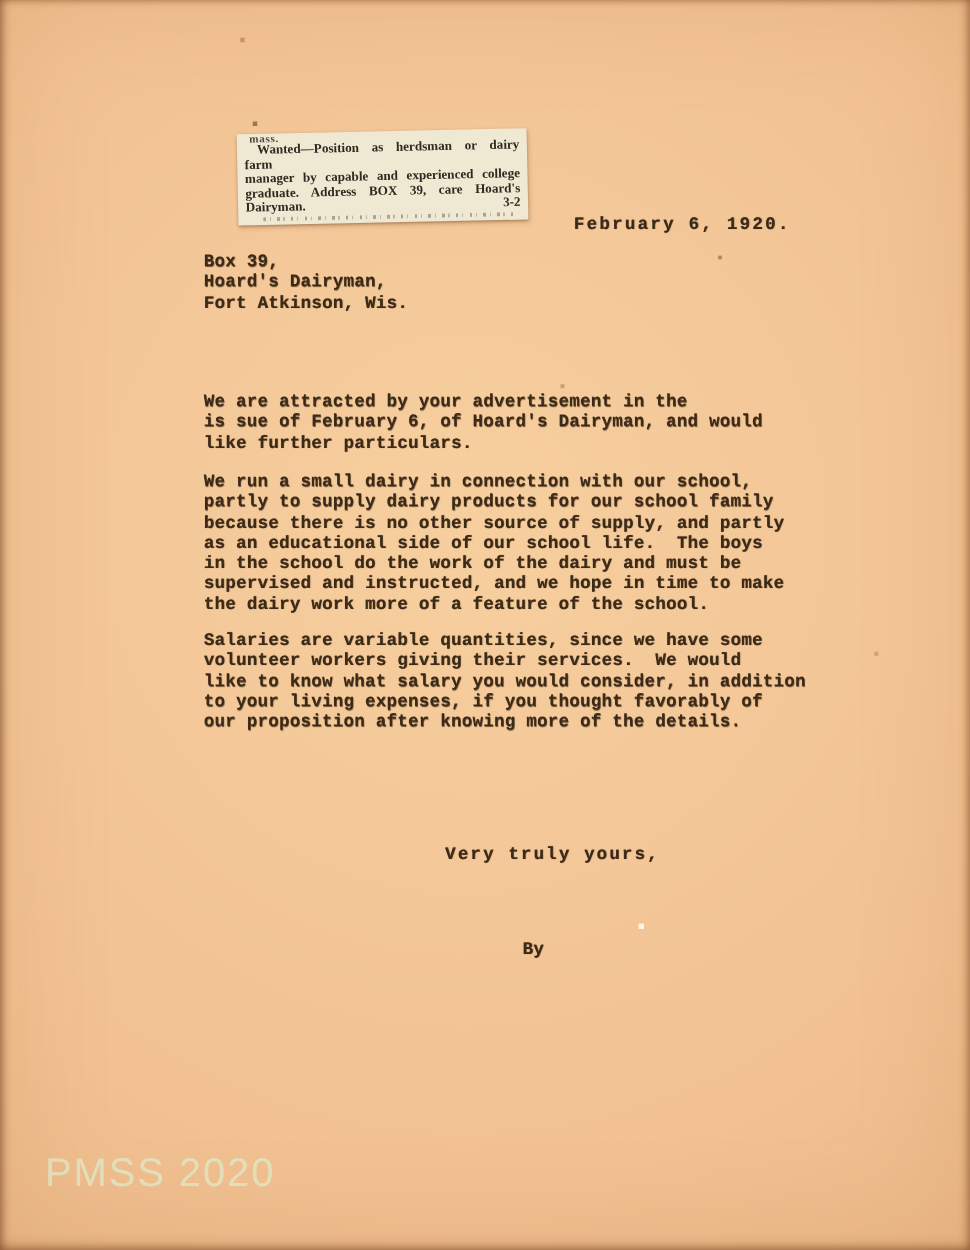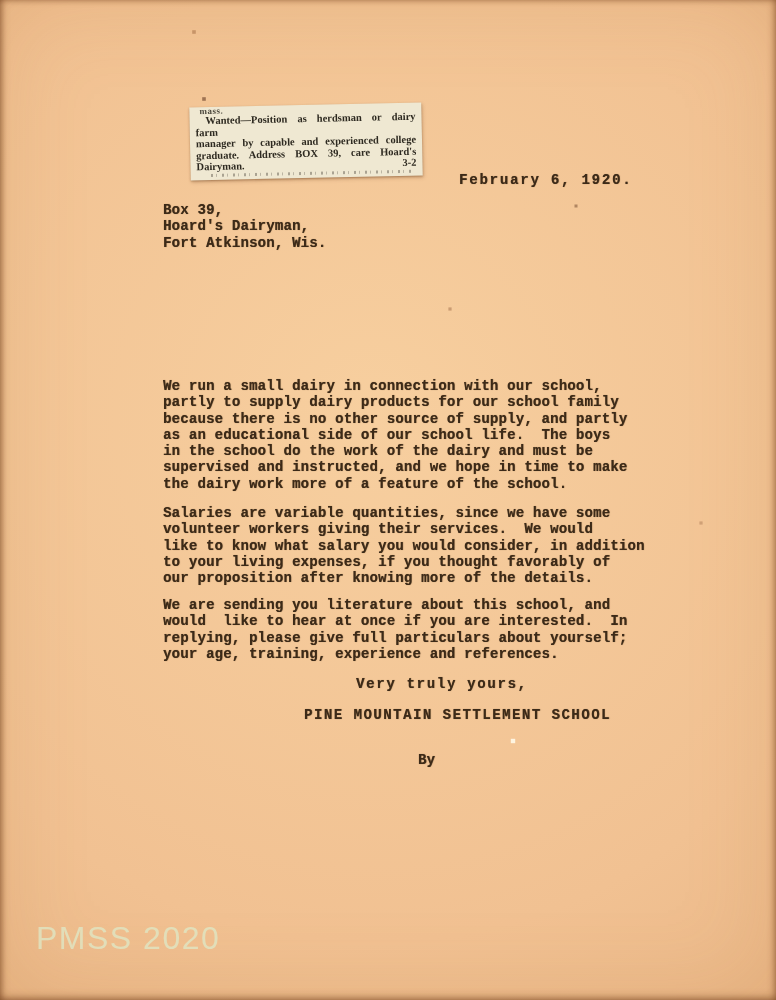--- a/index.html
+++ b/index.html
@@ -121,42 +121,40 @@
     </div>
     <div class="clip-frag-bottom"></div>
   </div>
 
   <div class="type date">February 6, 1920.</div>
 
   <div class="type address">Box 39,
 Hoard's Dairyman,
 Fort Atkinson, Wis.</div>
 
+  <div class="type para-1">We are attracted by your advertisement in the
+is sue of February 6, of Hoard's Dairyman, and would
+like further particulars.</div>
 
   <div class="type para-2">We run a small dairy in connection with our school,
 partly to supply dairy products for our school family
 because there is no other source of supply, and partly
 as an educational side of our school life.  The boys
 in the school do the work of the dairy and must be
 supervised and instructed, and we hope in time to make
 the dairy work more of a feature of the school.</div>
 
   <div class="type para-3">Salaries are variable quantities, since we have some
 volunteer workers giving their services.  We would
 like to know what salary you would consider, in addition
 to your living expenses, if you thought favorably of
 our proposition after knowing more of the details.</div>
 
-  <div class="type para-4">We are sending you literature about this school, and
-would  like to hear at once if you are interested.  In
-replying, please give full particulars about yourself;
-your age, training, experience and references.</div>
 
   <div class="type closing">Very truly yours,</div>
 
-  <div class="type org">PINE MOUNTAIN SETTLEMENT SCHOOL</div>
 
   <div class="type by-line">By</div>
 
   <div class="watermark">PMSS 2020</div>
 
   <div class="speckles"></div>
 </div>
 
 </body></html>

